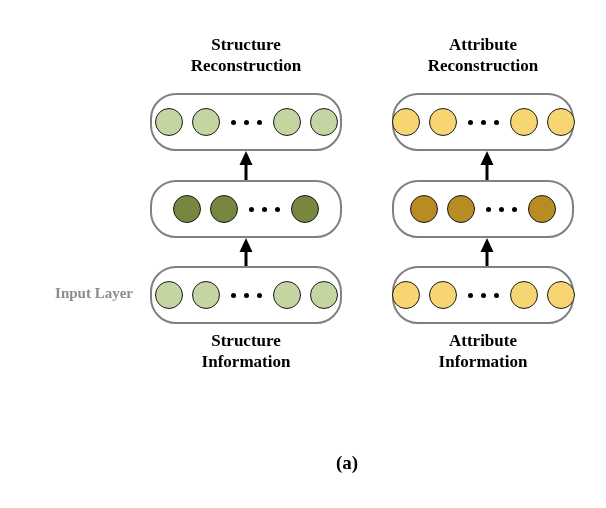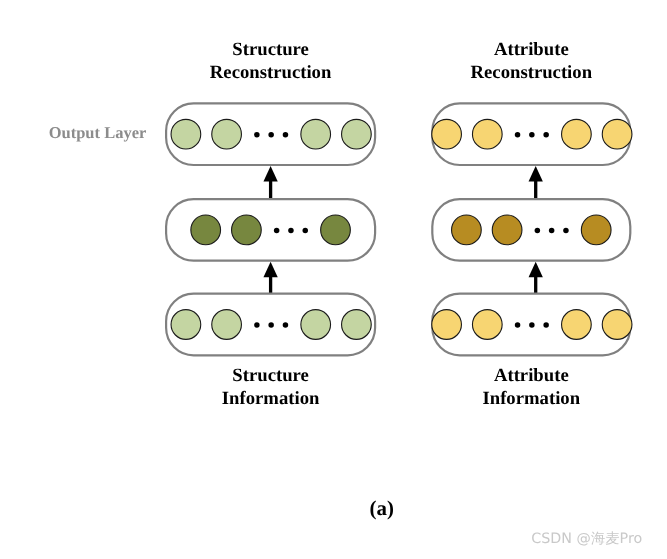--- a/index.html
+++ b/index.html
@@ -128,23 +128,23 @@
   <div class="col-title" id="title-structure" style="left:150px; top:34px; width:192px;">
     <span class="line">Structure</span>
     <span class="line">Reconstruction</span>
   </div>
 
   <div class="col-title" id="title-attribute" style="left:392px; top:34px; width:182px;">
     <span class="line">Attribute</span>
     <span class="line">Reconstruction</span>
   </div>
 
-  <div class="row-label" id="label-output" style="left:0px; top:112px; width:133px;">Output Layer</div>
-
-
+
+
+  <div class="row-label" id="label-input" style="left:0px; top:284px; width:133px;">Input Layer</div>
 
   <div class="layer-box" id="box-structure-output" style="left: 150px; top: 93px; width: 192px; height: 58px; border-color: rgb(128, 128, 128);">
     <div class="nodes-row">
       <div class="node" style="background: rgb(196, 213, 162); margin-right: 9px; border-color: rgb(26, 26, 26);"></div>
       <div class="node" style="background: rgb(196, 213, 162); border-color: rgb(26, 26, 26);"></div>
       <div class="ellipsis">
         <i></i>
           <i></i>
           <i></i>
       </div>
@@ -254,15 +254,14 @@
     </div>
   </div>
 
   <div class="col-caption" id="caption-attribute" style="left:392px; top:330px; width:182px;">
     <span class="line">Attribute</span>
     <span class="line">Information</span>
   </div>
 
   <div class="figure-label" style="left:336px; top:452px;">(a)</div>
 
-  <div class="watermark" style="left:483px; top:481px;">CSDN @海麦Pro</div>
 
 </div>
 
 </body></html>

